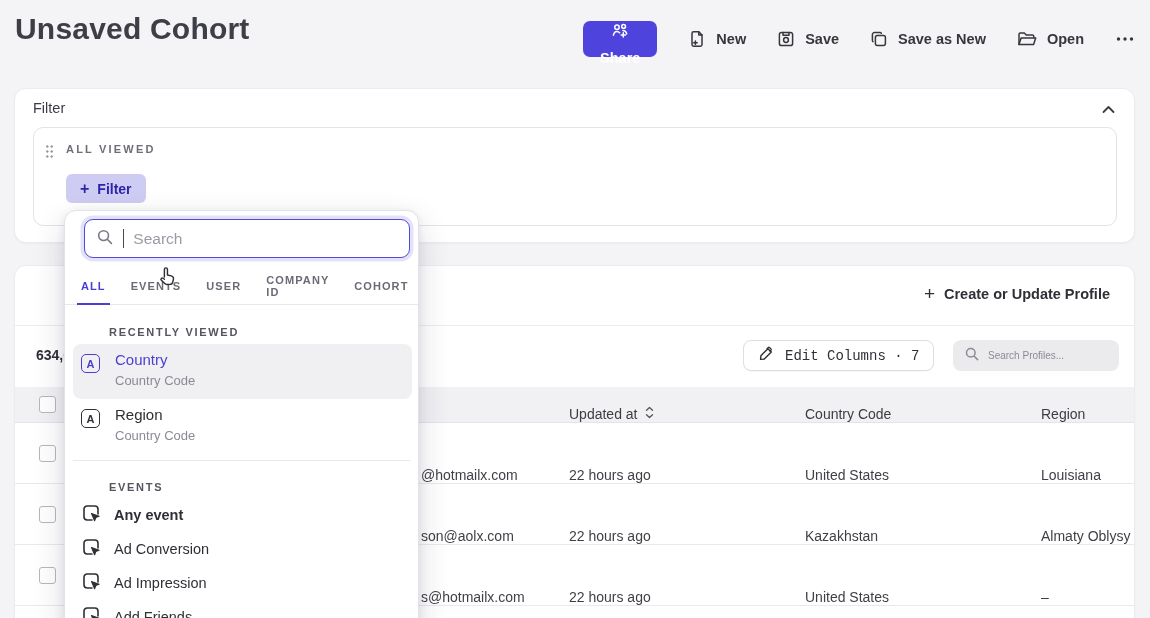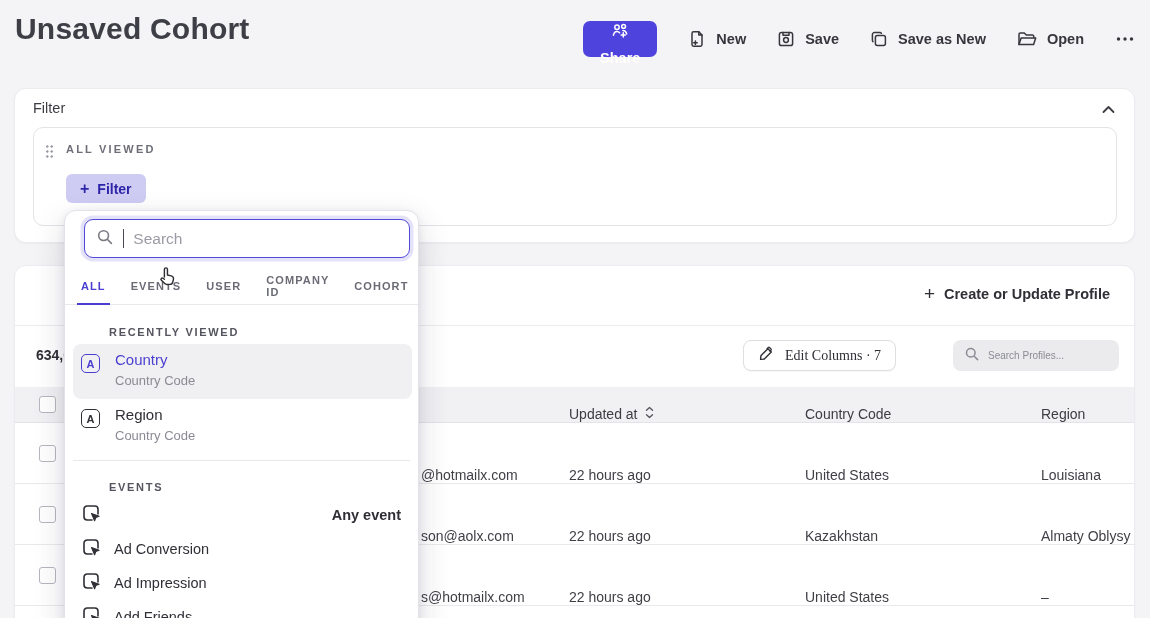--- a/index.html
+++ b/index.html
@@ -72,21 +72,21 @@
     background:none; border:none; cursor:pointer;
     font-family:inherit; font-size:14.5px; font-weight:600; color:#2f2f36;
   }
   .create-btn .plus { font-size:19px; font-weight:500; line-height:1; }
   .toolbar-divider { position:absolute; left:0; right:0; top:59px; height:1px; background:#ececf0; }
   .profiles-count { position:absolute; left:21px; top:81px; font-size:14px; font-weight:700; color:#2f2f36; }
   .edit-columns-btn {
     position:absolute; left:728px; top:74px; height:31px;
     display:flex; align-items:center; gap:10px; padding:8px 14px;
     background:#fff; border:1px solid #dddde2; border-radius:8px;
-    font-family:Liberation Serif, serif; font-size:14px; font-weight:500; color:#2f2f36;
+    font-family:Liberation Mono, monospace; font-size:14px; font-weight:500; color:#2f2f36;
     cursor:pointer; box-shadow:0 1px 1px rgba(0,0,0,.03);
   }
   .profiles-search {
     position:absolute; left:938px; top:74px; width:166px; height:31px;
     display:flex; align-items:center; gap:8px; padding:0 11px;
     background:#ebebee; border-radius:8px;
   }
   .profiles-search input {
     border:none; background:transparent; outline:none; width:110px;
     font-family:inherit; font-size:10px; color:#c2410c;
@@ -167,21 +167,21 @@
   .item-title { position:absolute; left:42px; top:7px; font-size:15px; color:#2f2f36; }
   .item-title.purple { color:#4a3fd0; }
   .item-sub { position:absolute; left:42px; top:29px; font-size:13px; color:#8b8b95; }
 
   .list-divider { position:absolute; left:8px; right:8px; top:249px; height:1px; background:#e8e8ec; }
 
   .event-item {
     position:absolute; left:16px; height:34px; width:320px;
     display:flex; align-items:center; gap:13px; cursor:pointer;
   }
-  .ev-0 { top:287px;justify-content:space-between; } .ev-1 { top:321px; } .ev-2 { top:355px; } .ev-3 { top:389px; }
+  .ev-0 { top:287px; } .ev-1 { top:321px; } .ev-2 { top:355px; } .ev-3 { top:389px; }
   .event-title { font-size:14.5px; color:#2f2f36; }
   .event-title.bold { font-weight:700; }
 
   .mouse-cursor { position:absolute; left:155px; top:265px; z-index:90; }
 </style>
 </head>
 <body>
 
 <div class="stage">
 

